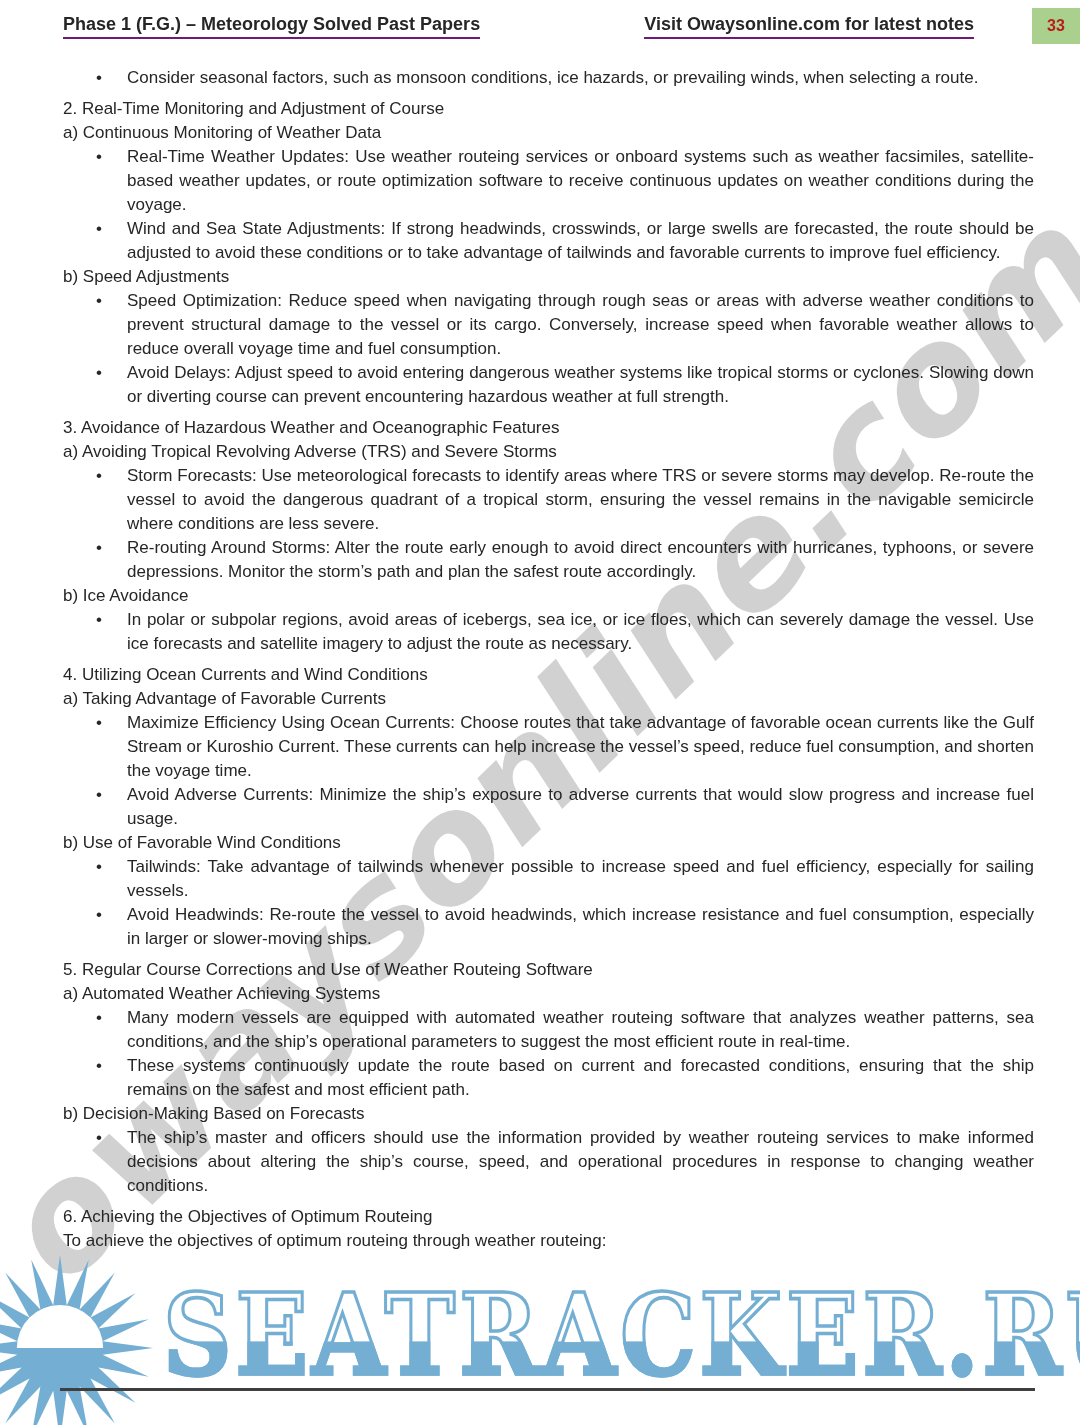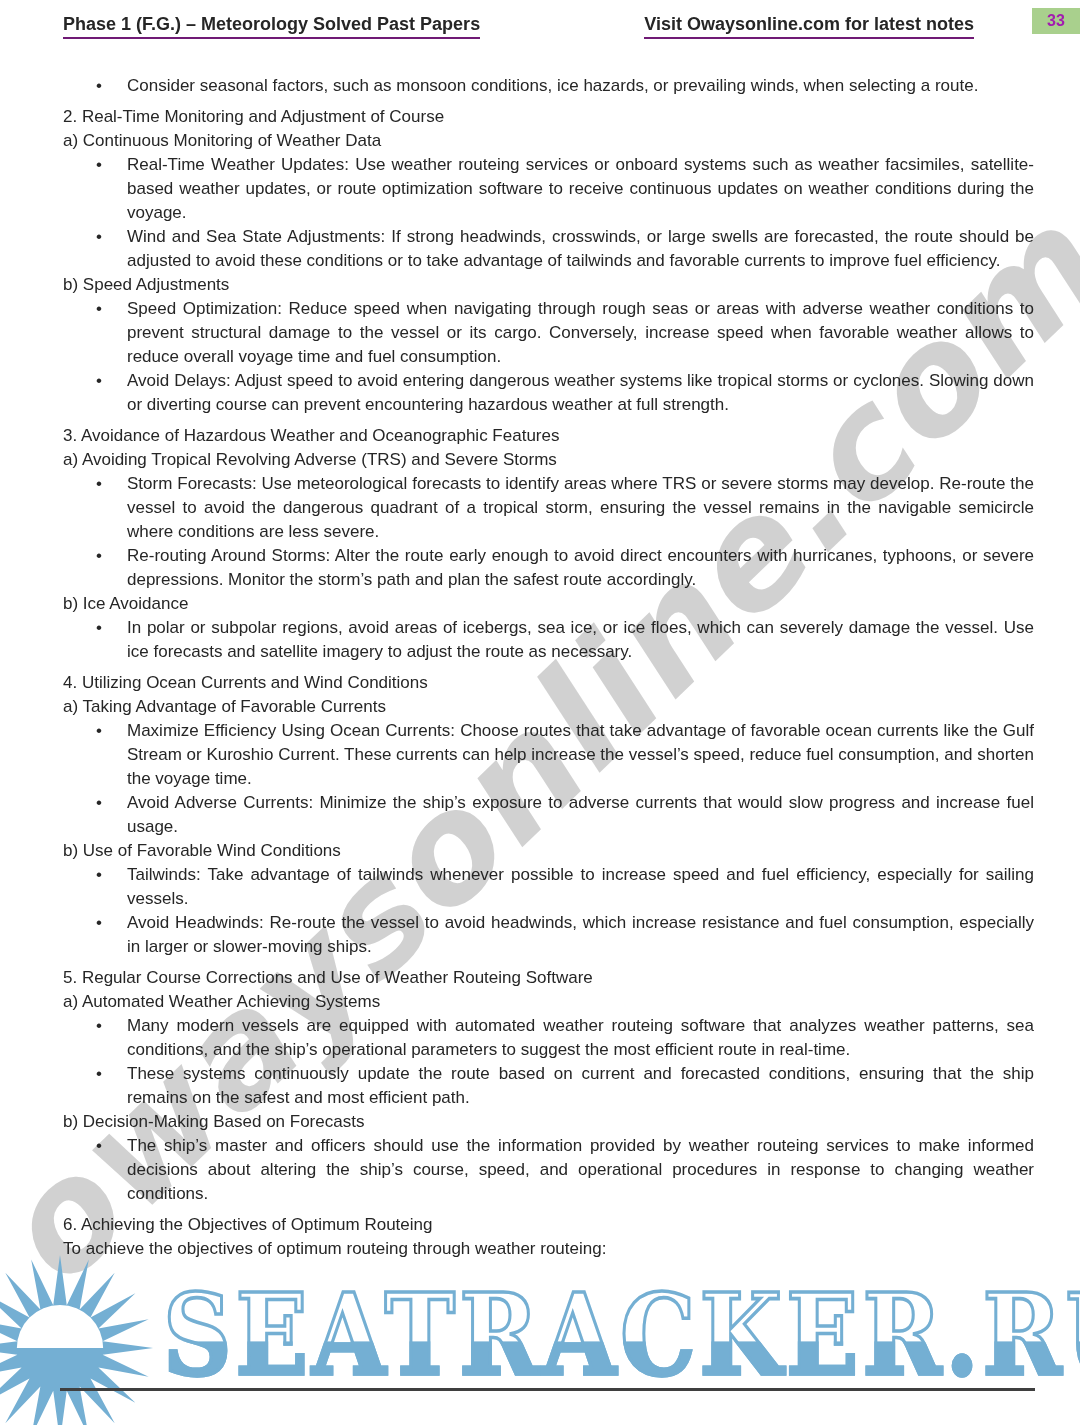--- a/index.html
+++ b/index.html
@@ -17,40 +17,40 @@
     display:flex;justify-content:space-between;align-items:flex-start;
     font-size:18px;font-weight:600;z-index:3;
   }
   .hdr-underline{
     border-bottom:2px solid #701a75;
     padding-bottom:2px;white-space:nowrap;
   }
   .hdr-right{margin-right:60px;}
   .page-badge{
     position:absolute;top:8px;right:0;
-    width:48px;height:26px;
+    width:48px;height:36px;
     display:flex;align-items:center;justify-content:center;
-    color:#a21caf;font-size:16px;font-weight:bold;z-index:3;
+    color:#b91c1c;font-size:16px;font-weight:bold;z-index:3;
   }
   
   .watermark{
     position:absolute;left:555px;top:745px;
     transform:translate(-50%,-50%) rotate(-44deg);
     font-family:"DejaVu Sans",sans-serif;
     font-style:italic;font-weight:bold;
     font-size:148px;letter-spacing:2px;
     color:#c6c6c6;opacity:.8;
     white-space:nowrap;z-index:1;pointer-events:none;
   }
   
   .content{
     position:absolute;top:46px;left:63px;right:46px;
     font-size:17px;line-height:24px;z-index:3;
   }
-  .intro{margin-top:28px;}
+  .intro{margin-top:20px;}
   .sec-title{margin-top:7px;}
   .sub-title{}
   .bullet{position:relative;padding-left:64px;text-align:justify;}
   .bullet::before{
     content:"\2022";
     position:absolute;left:33px;top:0;
   }
   
   .footer-rule{
     position:absolute;left:60px;top:1388px;width:975px;height:3px;

